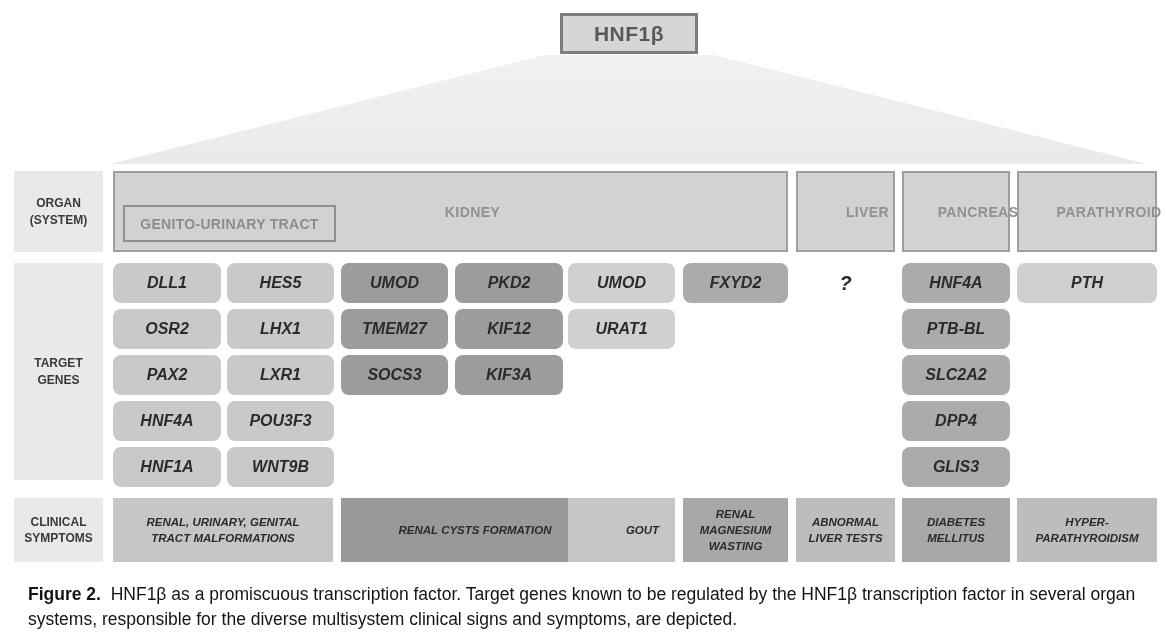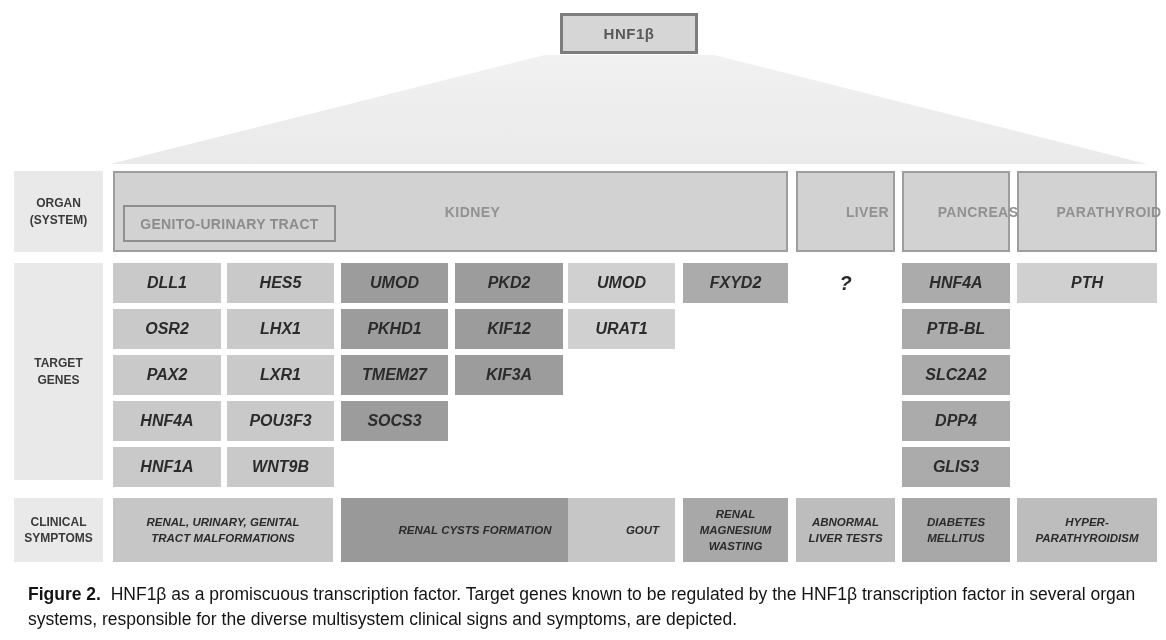--- a/index.html
+++ b/index.html
@@ -4,40 +4,40 @@
 <style>
   * { margin:0; padding:0; box-sizing:border-box; }
   html,body { width:1166px; height:640px; background:#ffffff;
     font-family:"Liberation Sans", sans-serif; }
   .stage { position:relative; width:1166px; height:640px; overflow:hidden; }
   .abs { position:absolute; }
 
   .title-box { left:560px; top:13px; width:138px; height:41px;
     background:#d6d6d6; border:3px solid #7d7d7d;
     display:flex; align-items:center; justify-content:center;
-    font-weight:bold; font-size:15px; color:#595959; letter-spacing:.5px; }
+    font-weight:bold; font-size:21px; color:#595959; letter-spacing:.5px; }
 
   .trapezoid { left:110px; top:55px; width:1037px; height:109px;
     background:linear-gradient(#f1f1f1,#eaeaea);
     clip-path:polygon(41.95% 0, 58.24% 0, 100% 100%, 0 100%); }
 
   .rowlabel { left:14px; width:89px; background:#e9e9e9;
     display:flex; align-items:center; justify-content:center; text-align:center;
     font-weight:bold; font-size:12px; color:#3a3a3a; line-height:1.35; padding:0 6px; }
 
   .organ { top:171px; height:81px; background:#d2d2d2; border:2px solid #9e9e9e;
     display:flex; align-items:center; justify-content:center;
     font-weight:bold; font-size:14px; color:#919191; letter-spacing:.4px;padding-left:44px; }
   .gu-box { position:absolute; left:8px; bottom:8px; width:213px; height:37px;
     border:2px solid #8f8f8f; display:flex; align-items:center; justify-content:center;
     font-weight:bold; font-size:14px; color:#8c8c8c; letter-spacing:.3px; }
 
   .gene-col { top:263px; display:flex; flex-direction:column; gap:6px; }
   .gene { height:40px; display:flex; align-items:center; justify-content:center;
-    font-weight:bold; font-style:italic; font-size:16px; color:#2b2b2b; }
+    font-weight:bold; font-style:italic; font-size:16px; color:#2b2b2b;border-radius:8px; }
   .g-light   { background:#c9c9c9; }
   .g-dark    { background:#9c9c9c; }
   .g-lighter { background:#d0d0d0; }
   .g-medium  { background:#ababab; }
 
   .qmark { left:796px; top:263px; width:99px; height:40px;
     display:flex; align-items:center; justify-content:center;
     font-weight:bold; font-style:italic; font-size:20px; color:#2b2b2b; }
 
   .symp { top:498px; height:64px;
@@ -95,21 +95,20 @@
   <div class="abs gene-col" style="left:227px;width:107px;">
     <div class="gene g-light">HES5</div>
     <div class="gene g-light">LHX1</div>
     <div class="gene g-light">LXR1</div>
     <div class="gene g-light">POU3F3</div>
     <div class="gene g-light">WNT9B</div>
   </div>
 
   <div class="abs gene-col" style="left:341px;width:107px;">
     <div class="gene g-dark">UMOD</div>
-    <div class="gene g-dark">PKHD1</div>
     <div class="gene g-dark">TMEM27</div>
     <div class="gene g-dark">SOCS3</div>
   </div>
 
   <div class="abs gene-col" style="left:455px;width:108px;">
     <div class="gene g-dark">PKD2</div>
     <div class="gene g-dark">KIF12</div>
     <div class="gene g-dark">KIF3A</div>
   </div>
 

